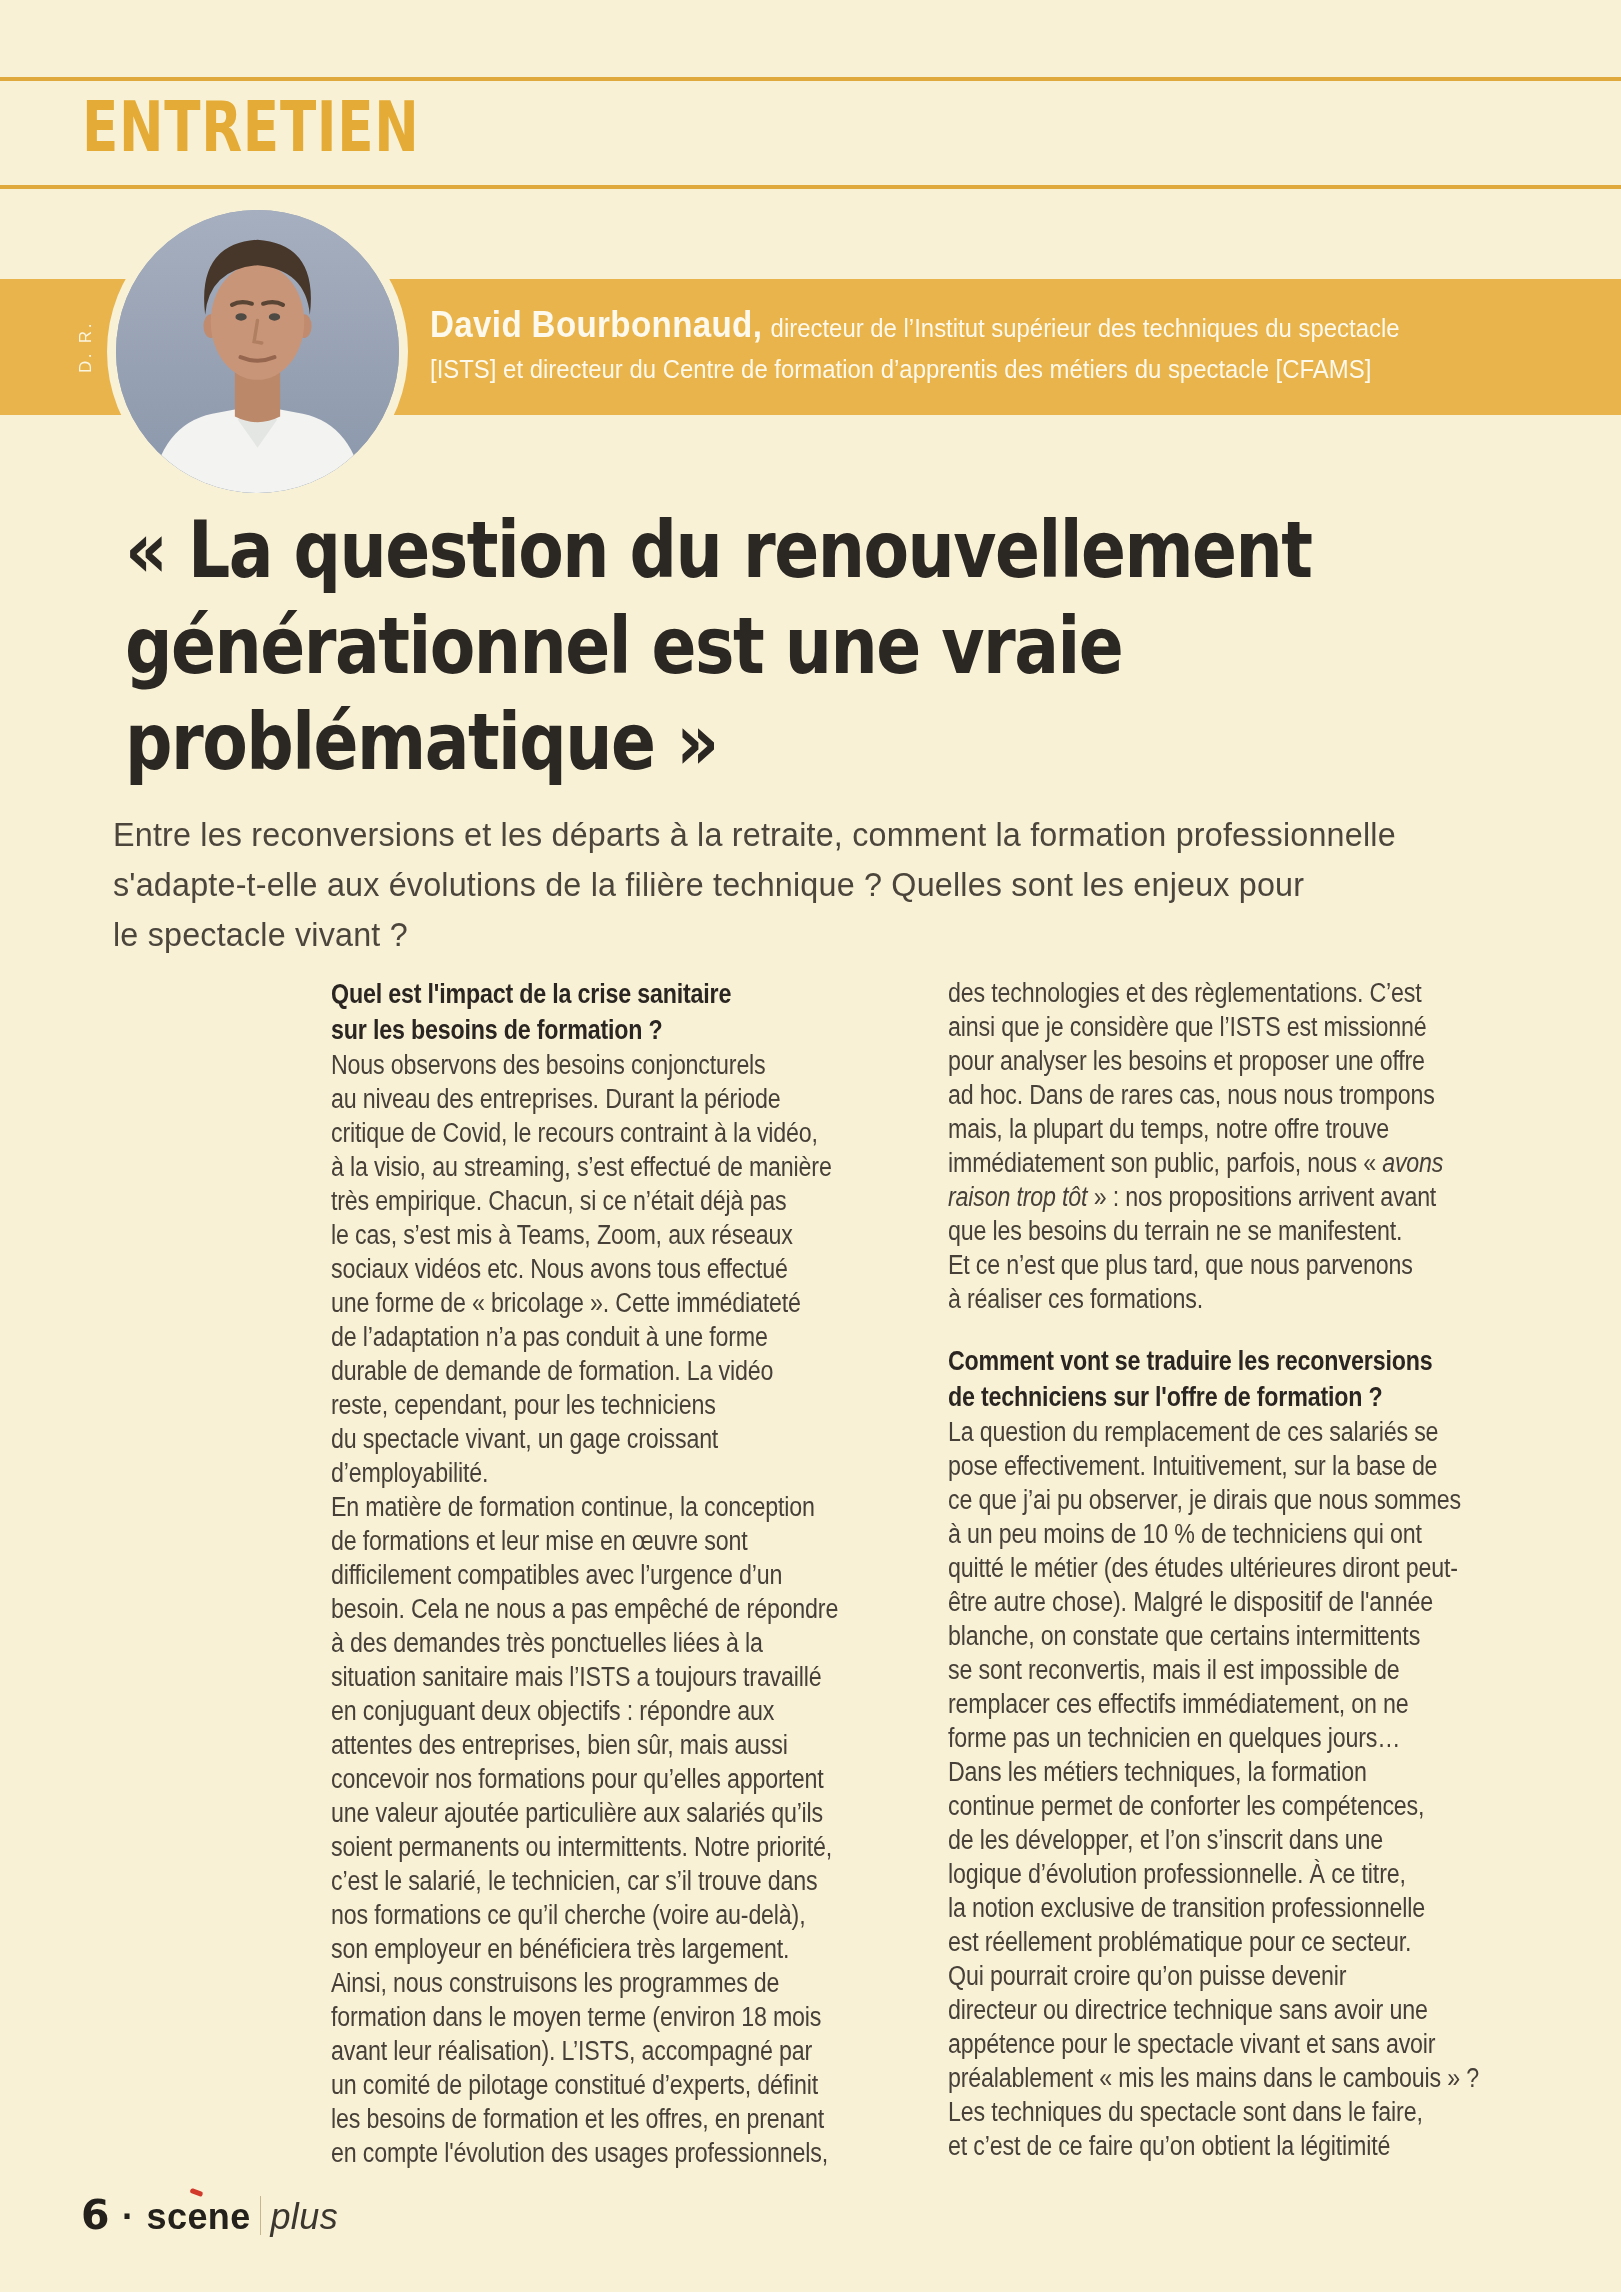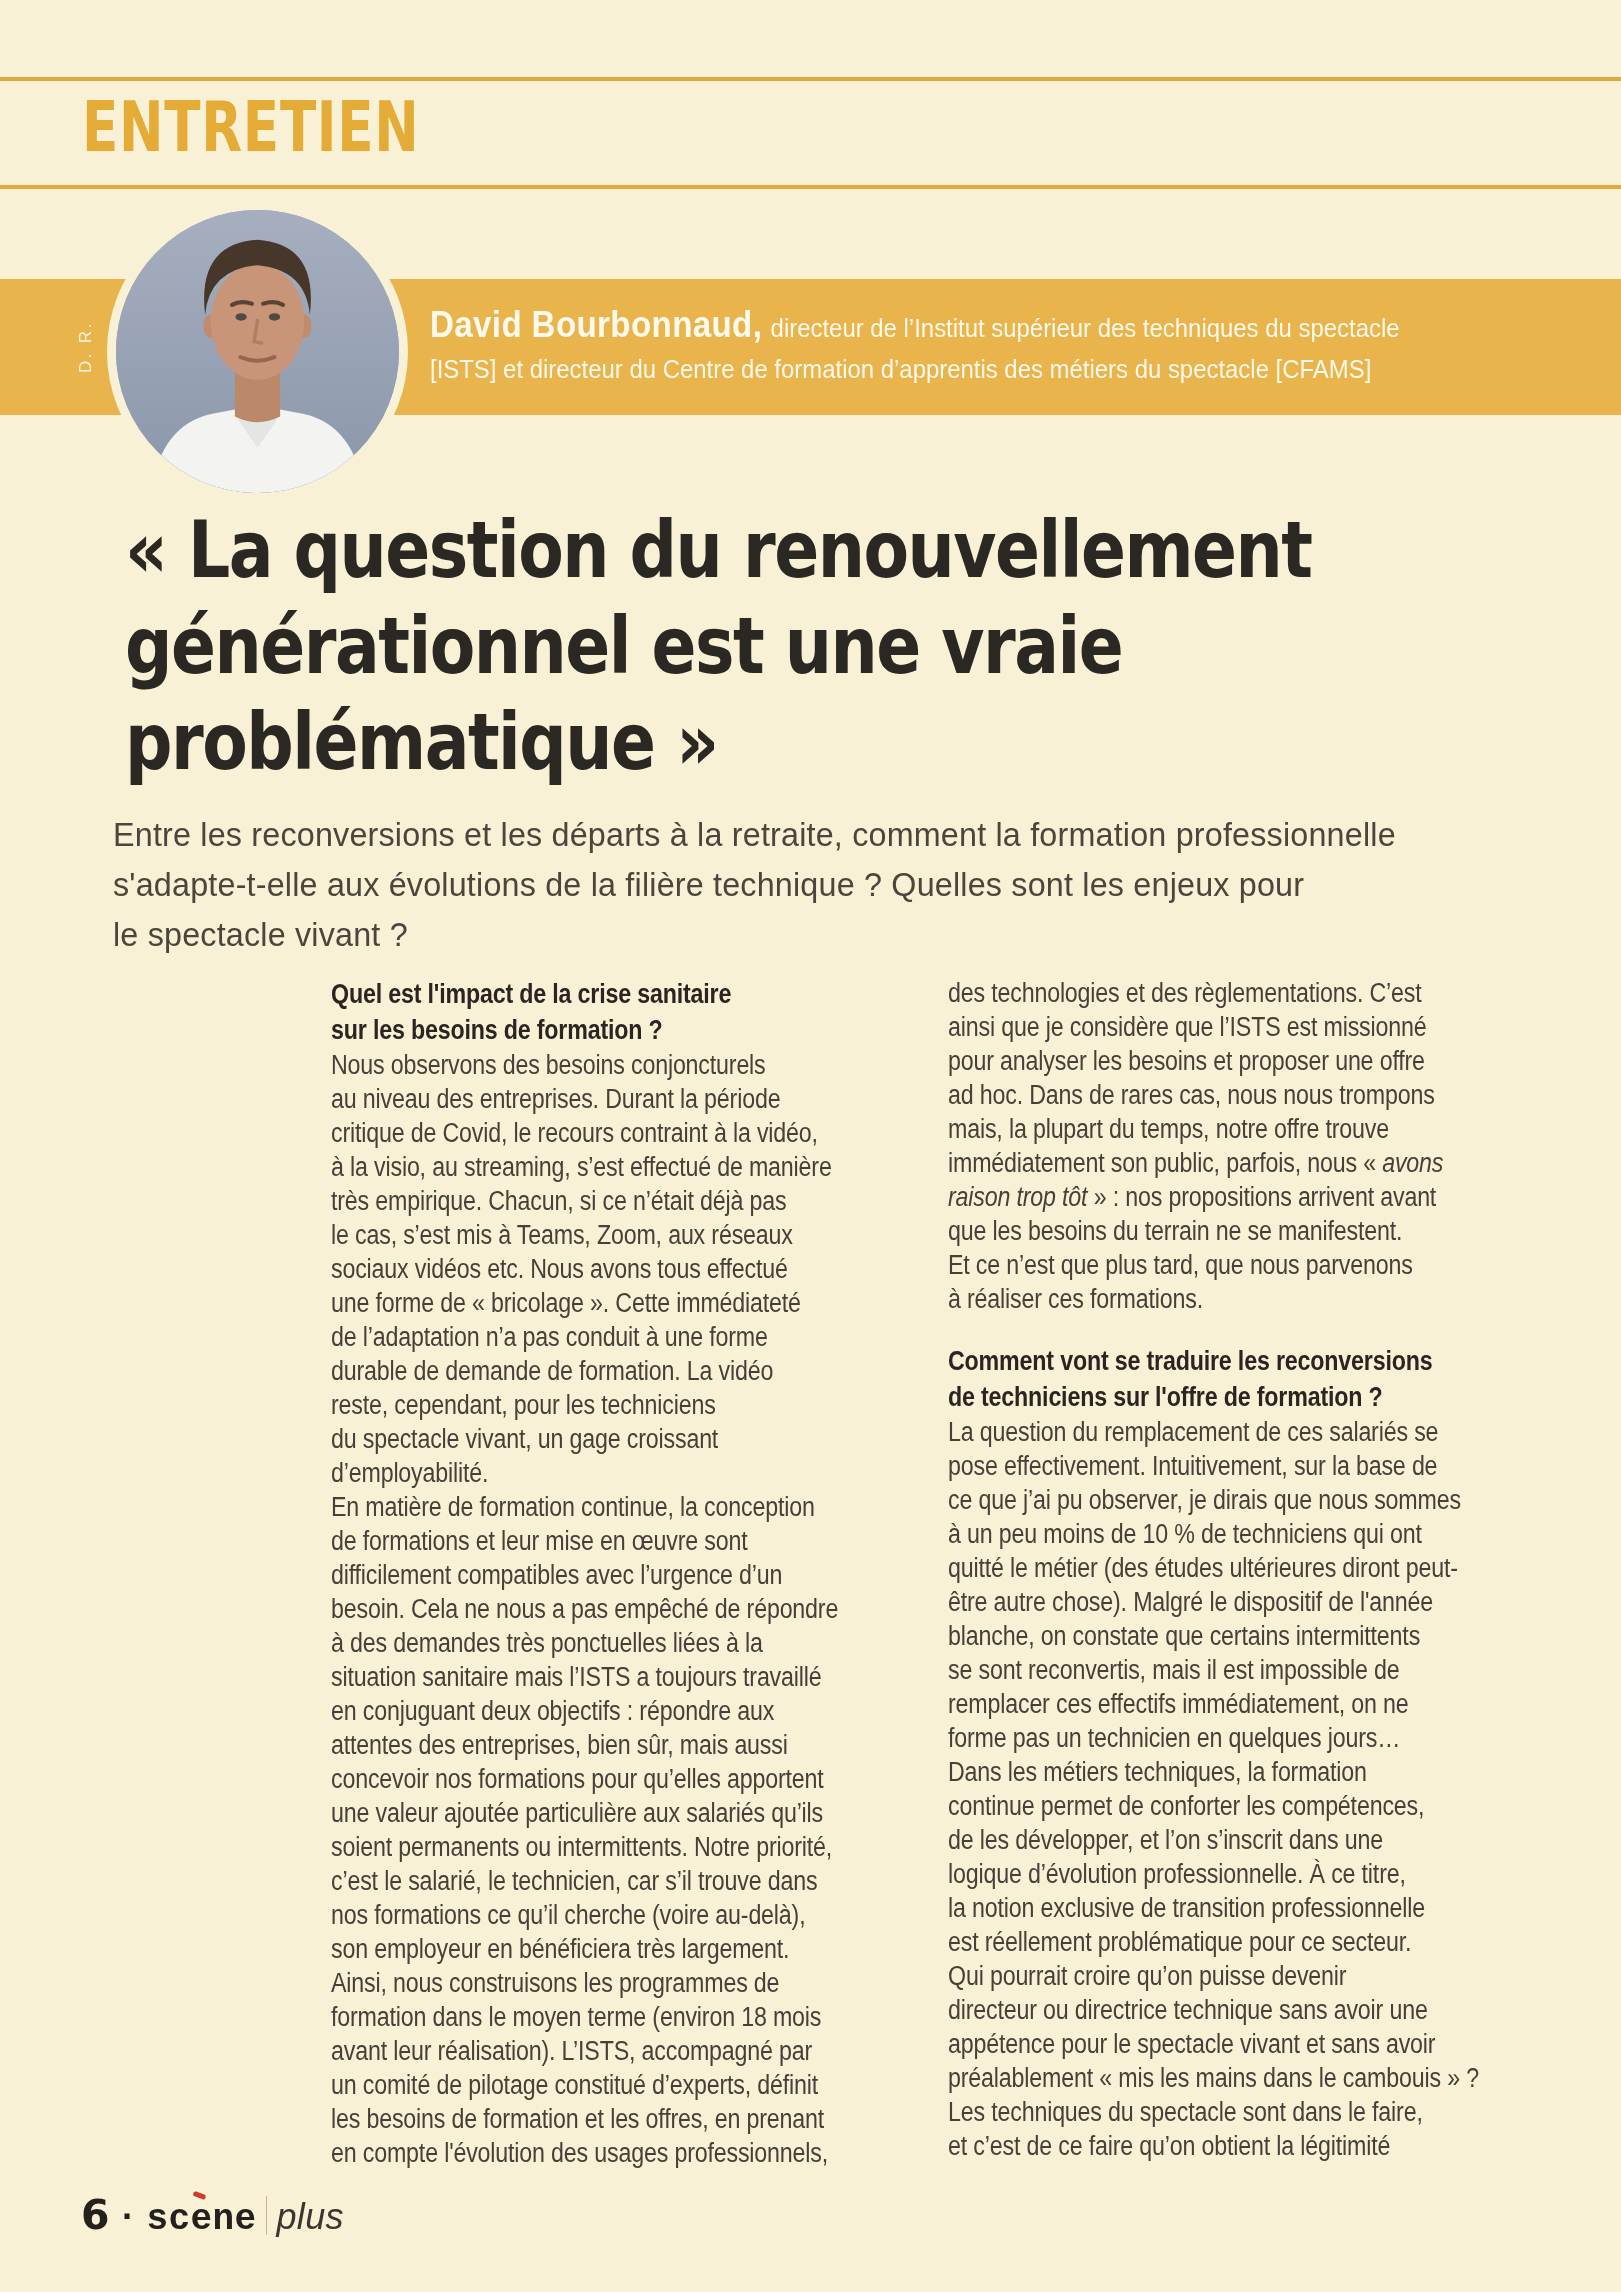--- a/index.html
+++ b/index.html
@@ -71,21 +71,21 @@
   .blk.p{font-weight:normal;}
   .blk + .blk.q{margin-top:27px;}
   .blk em{font-style:italic;}
   
   .footer{
     position:absolute;left:81px;top:2191px;
     display:flex;align-items:baseline;color:#24211C;
   }
   .page-num{font-family:"DejaVu Sans",sans-serif;font-weight:bold;font-size:41px;}
   .footer-dot{font-size:36px;font-weight:bold;margin:0 12.5px;}
-  .brand-bold{font-weight:bold;font-size:36px;letter-spacing:0.4px;font-family:Liberation Mono, monospace;}
+  .brand-bold{font-weight:bold;font-size:36px;letter-spacing:0.4px;}
   .acc{position:relative;display:inline-block;}
   .acc::after{
     content:"";position:absolute;left:2.7px;top:-6.3px;width:13.4px;height:4.5px;
     background:#D23A2B;transform:rotate(20deg);border-radius:2.2px;
   }
   .brand-divider{width:1.8px;height:39px;background:#C5B88F;margin:0 9px;align-self:center;}
   .brand-light{font-size:36px;font-weight:normal;color:#3B362E;letter-spacing:0.4px;font-style:italic;}
 </style>
 </head>
 <body>

